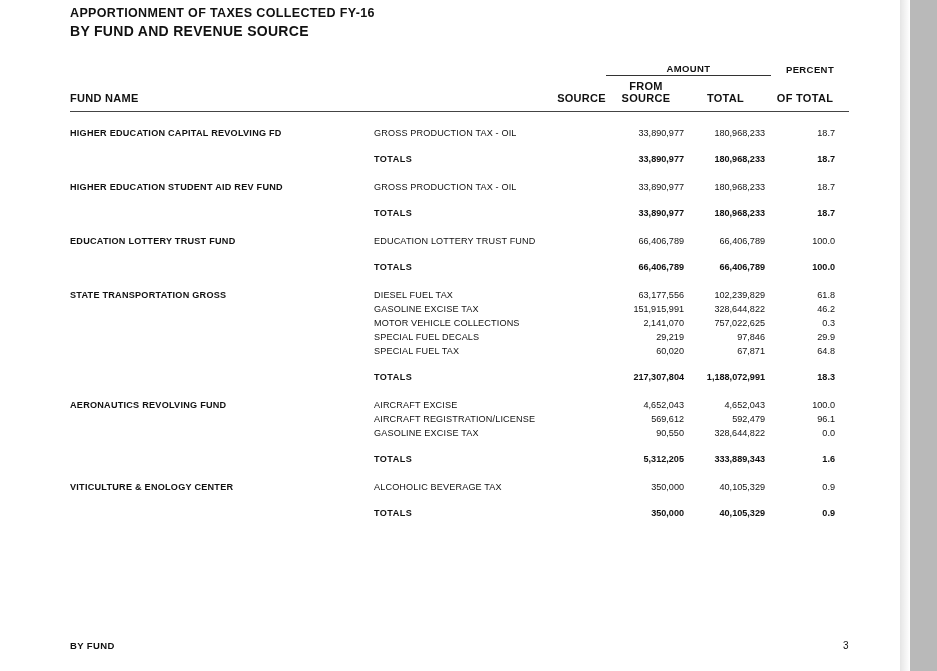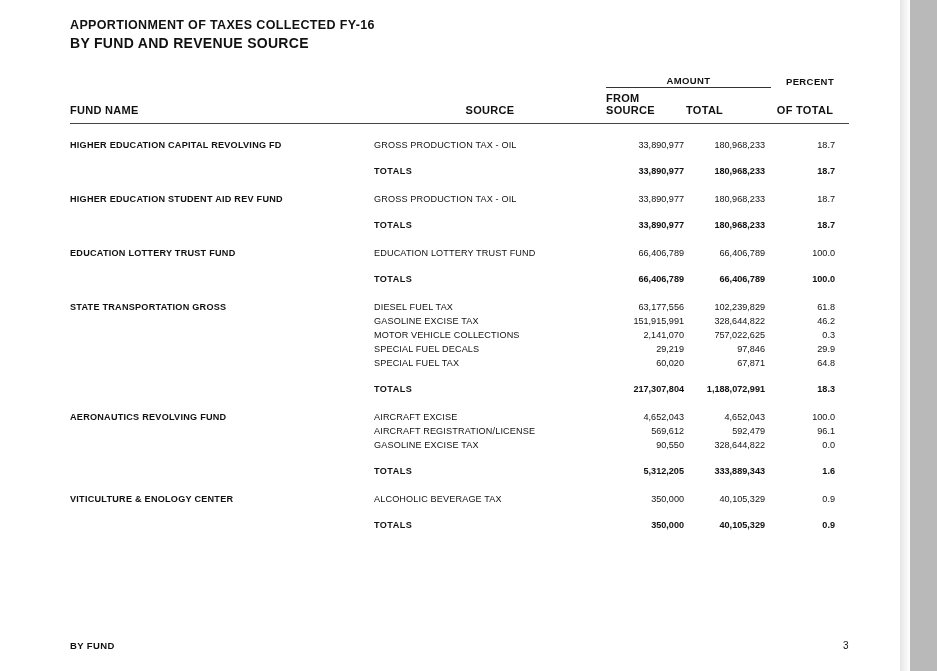--- a/index.html
+++ b/index.html
@@ -27,21 +27,21 @@
     position: absolute;
     top: 0;
     right: 0;
     width: 10px;
     height: 671px;
     background: linear-gradient(to right, rgba(0,0,0,0.10), rgba(0,0,0,0.0));
   }
   .doc-inner {
     position: absolute;
     left: 70px;
-    top: 18px;
+    top: 6px;
     width: 790px;
   }
   .title {
     font-size: 12.5px;
     font-weight: bold;
     letter-spacing: 0.35px;
     color: #111;
     margin: 0 0 3px 0;
   }
   .subtitle {
@@ -86,22 +86,22 @@
 
   .hdr2 td {
     font-size: 11px;
     font-weight: bold;
     letter-spacing: 0.3px;
     color: #111;
     padding: 4px 0 5px 0;
     vertical-align: bottom;
   }
   .hdr2 .fund-name-h { text-align: left; }
-  .hdr2 .source-h { text-align: center; }
-  .hdr2 .num-h { text-align: left; }
+  .hdr2 .source-h { text-align: right; }
+  .hdr2 .num-h { text-align: center; }
   .hdr2 .pct-h { text-align: center; }
 
   .rule-row td {
     padding: 0;
     height: 2px;
   }
   .rule {
     border-bottom: 1.2px solid #444;
   }
 

